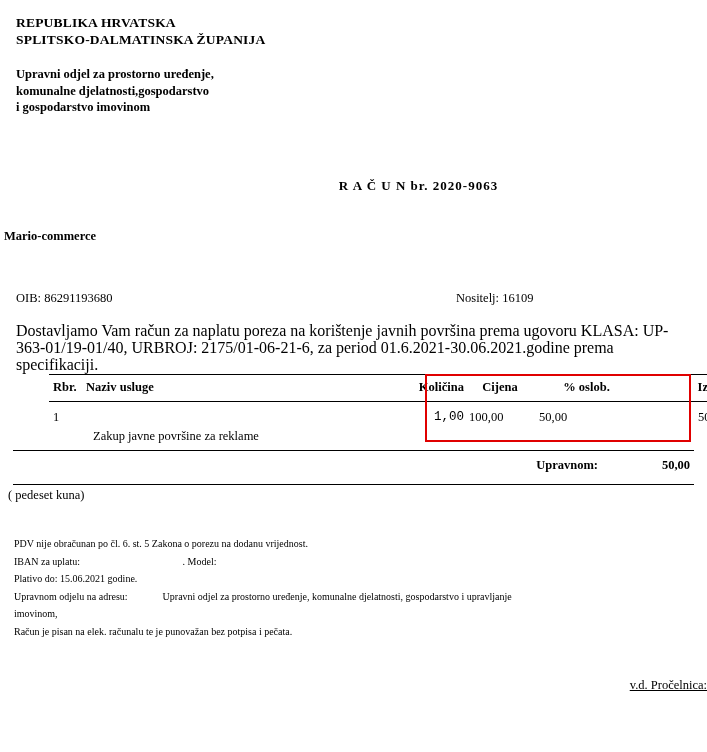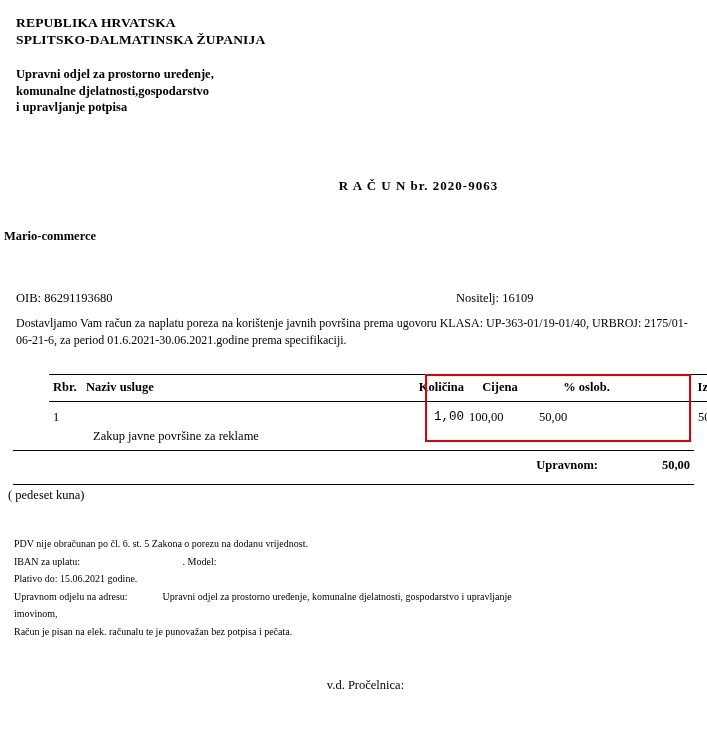--- a/index.html
+++ b/index.html
@@ -81,23 +81,23 @@
   #oib-row .nositelj {
     display: inline-block;
     position: absolute;
     left: 440px;
     top: 0;
   }
 
   
   #intro-paragraph {
     left: 16px;
-    top: 315px;
+    top: 322px;
     width: 678px;
-    font-size: 12px;
+    font-size: 16px;
     line-height: 17px;
     text-align: left;
   }
 
   
   #items-table {
     left: 13px;
     top: 374px;
     width: 681px;
     margin-left: 36px;
@@ -198,40 +198,41 @@
     width: 680px;
     font-size: 10px;
     line-height: 17.5px;
   }
   #notes .note-line { white-space: pre-wrap; }
 
   #signature {
     left: 0;
     top: 678px;
     width: 707px;
-    text-align: center;
+    text-align: right;
     padding-left: 24px;
     box-sizing: border-box;
     font-size: 12.5px;
+    text-decoration: underline;
   }
 </style>
 </head>
 <body>
 
 <div class="page">
 
   <div class="block" id="header-republic">
     <div>REPUBLIKA HRVATSKA</div>
     <div>SPLITSKO-DALMATINSKA ŽUPANIJA</div>
   </div>
 
   <div class="block" id="header-department">
     <div>Upravni odjel za prostorno uređenje,</div>
     <div>komunalne djelatnosti,gospodarstvo</div>
-    <div>i upravljanje potpisa</div>
+    <div>i gospodarstvo imovinom</div>
   </div>
 
   <div class="block" id="invoice-title-wrap">
     <div id="invoice-title">R A Č U N  br. 2020-9063</div>
   </div>
 
   <div class="block" id="customer-name">Mario-commerce</div>
 
   <div class="block" id="oib-row">
     <span class="oib">OIB: 86291193680</span>

